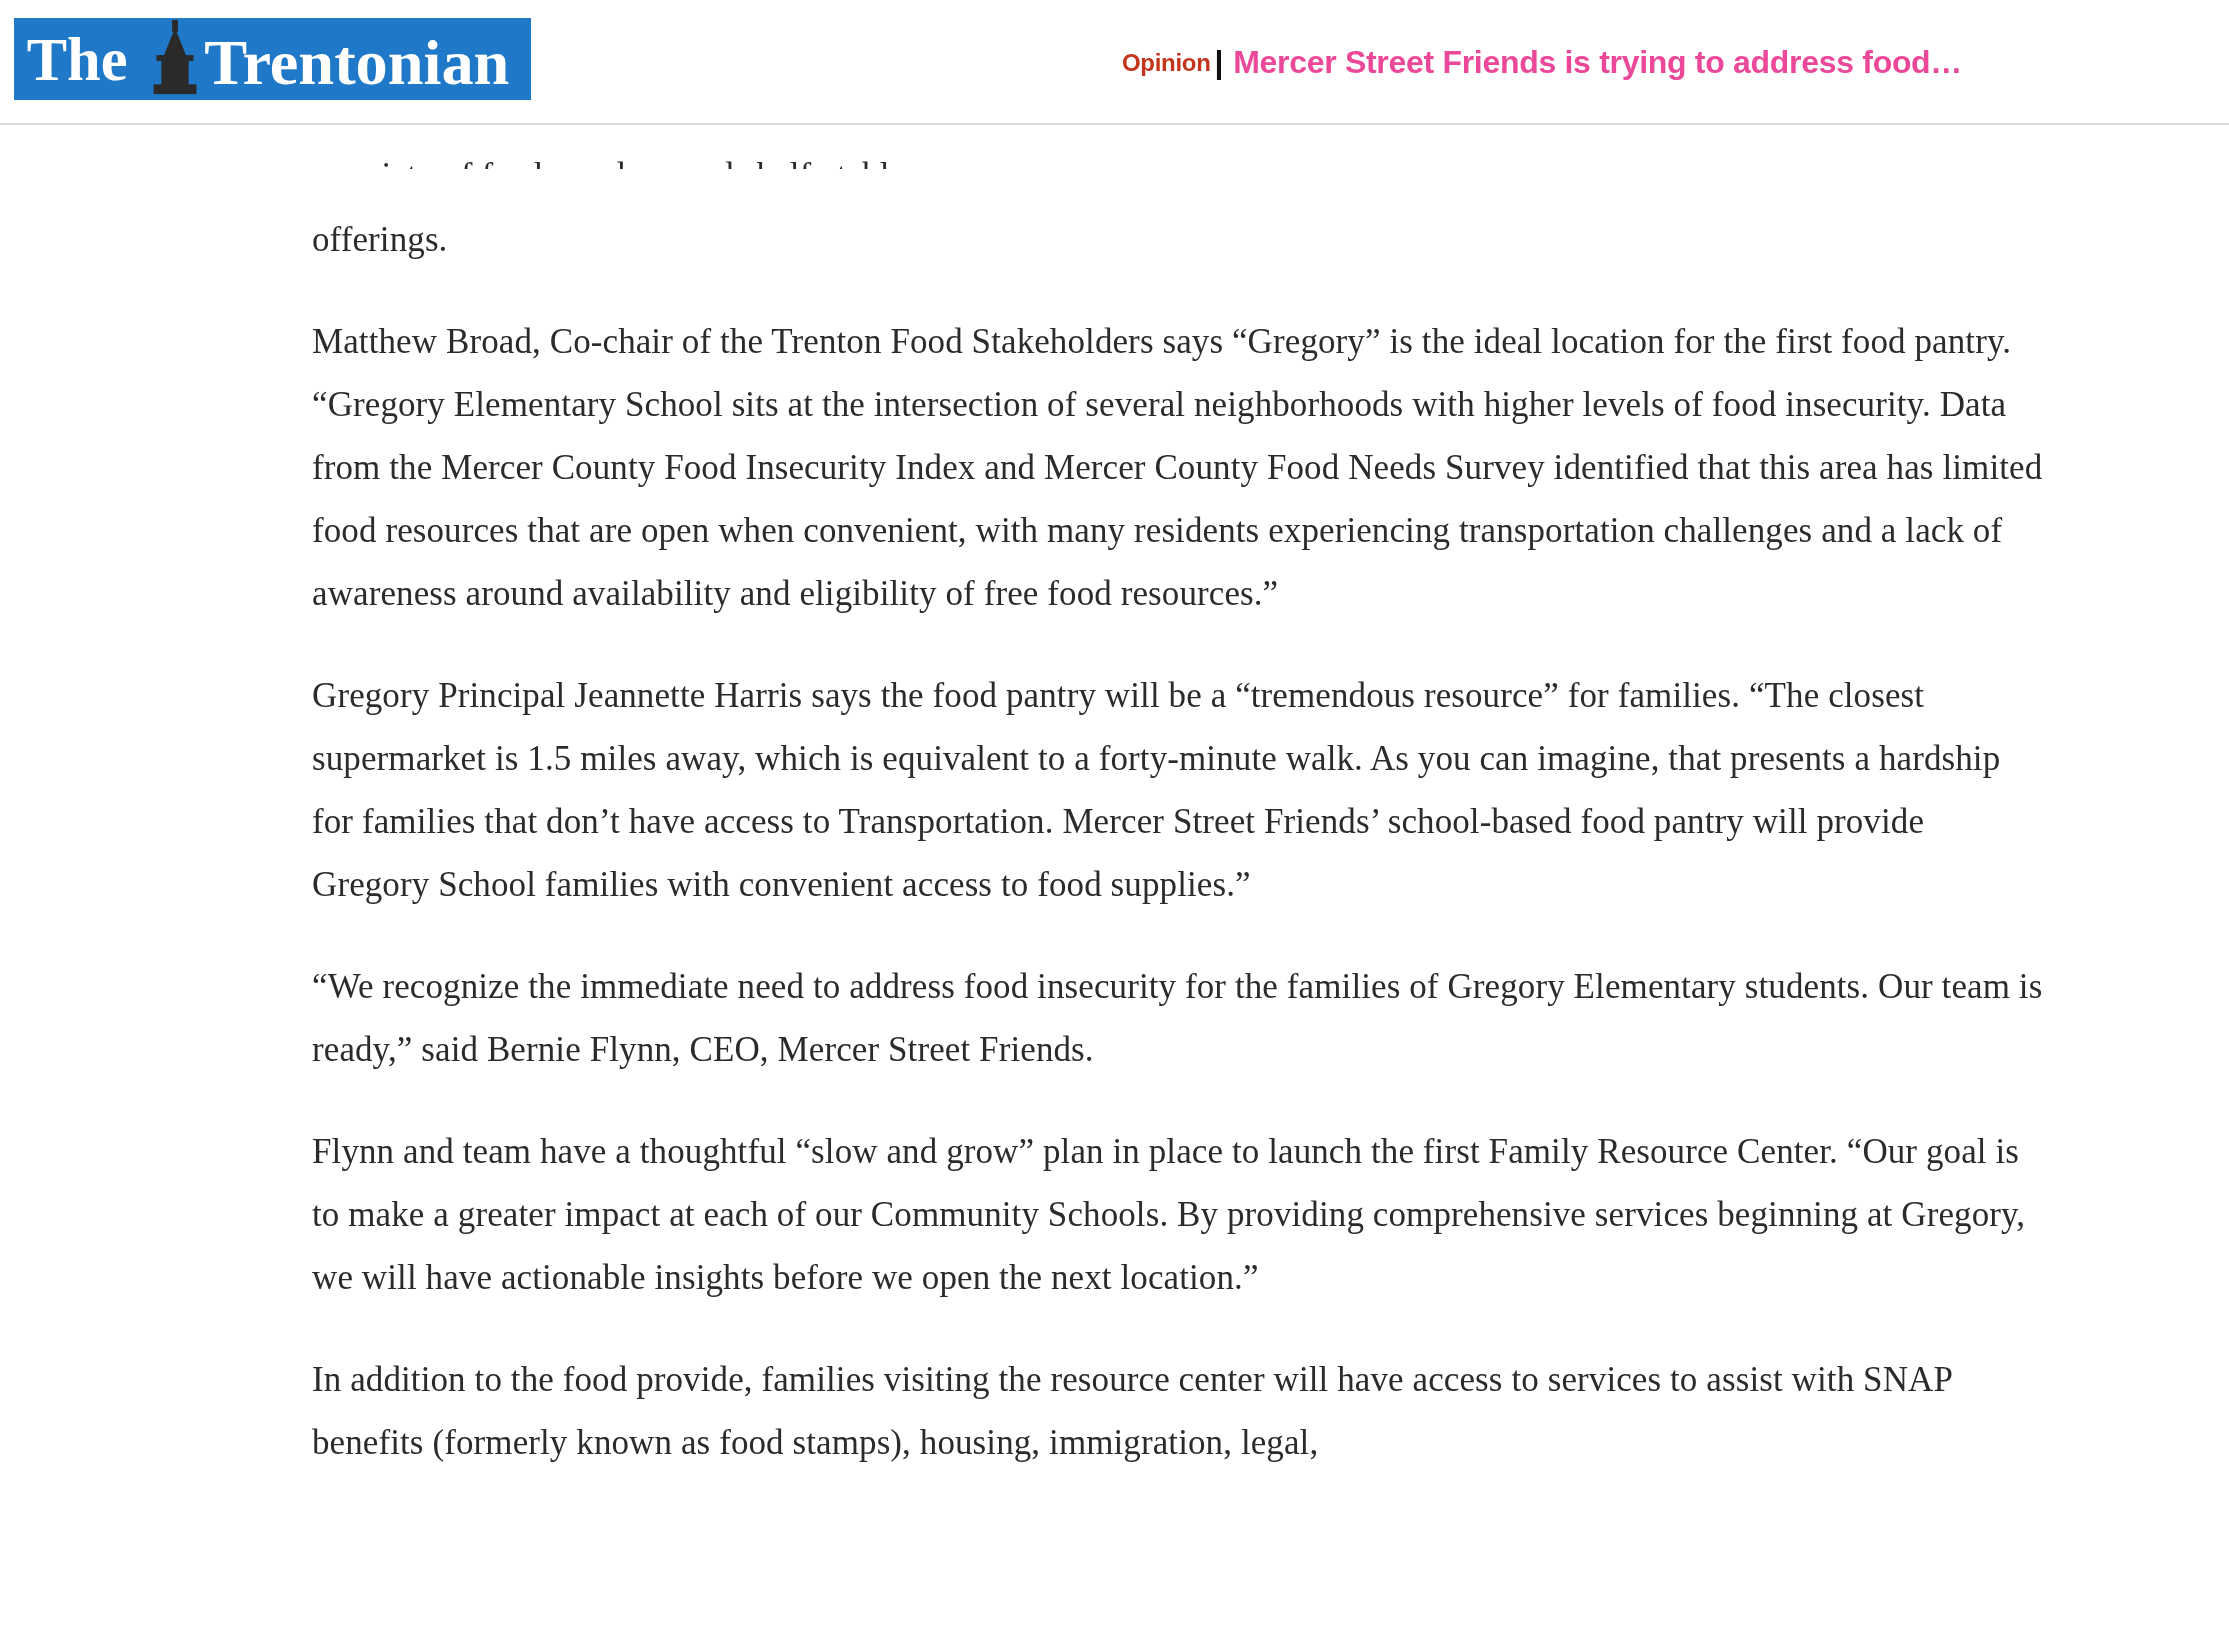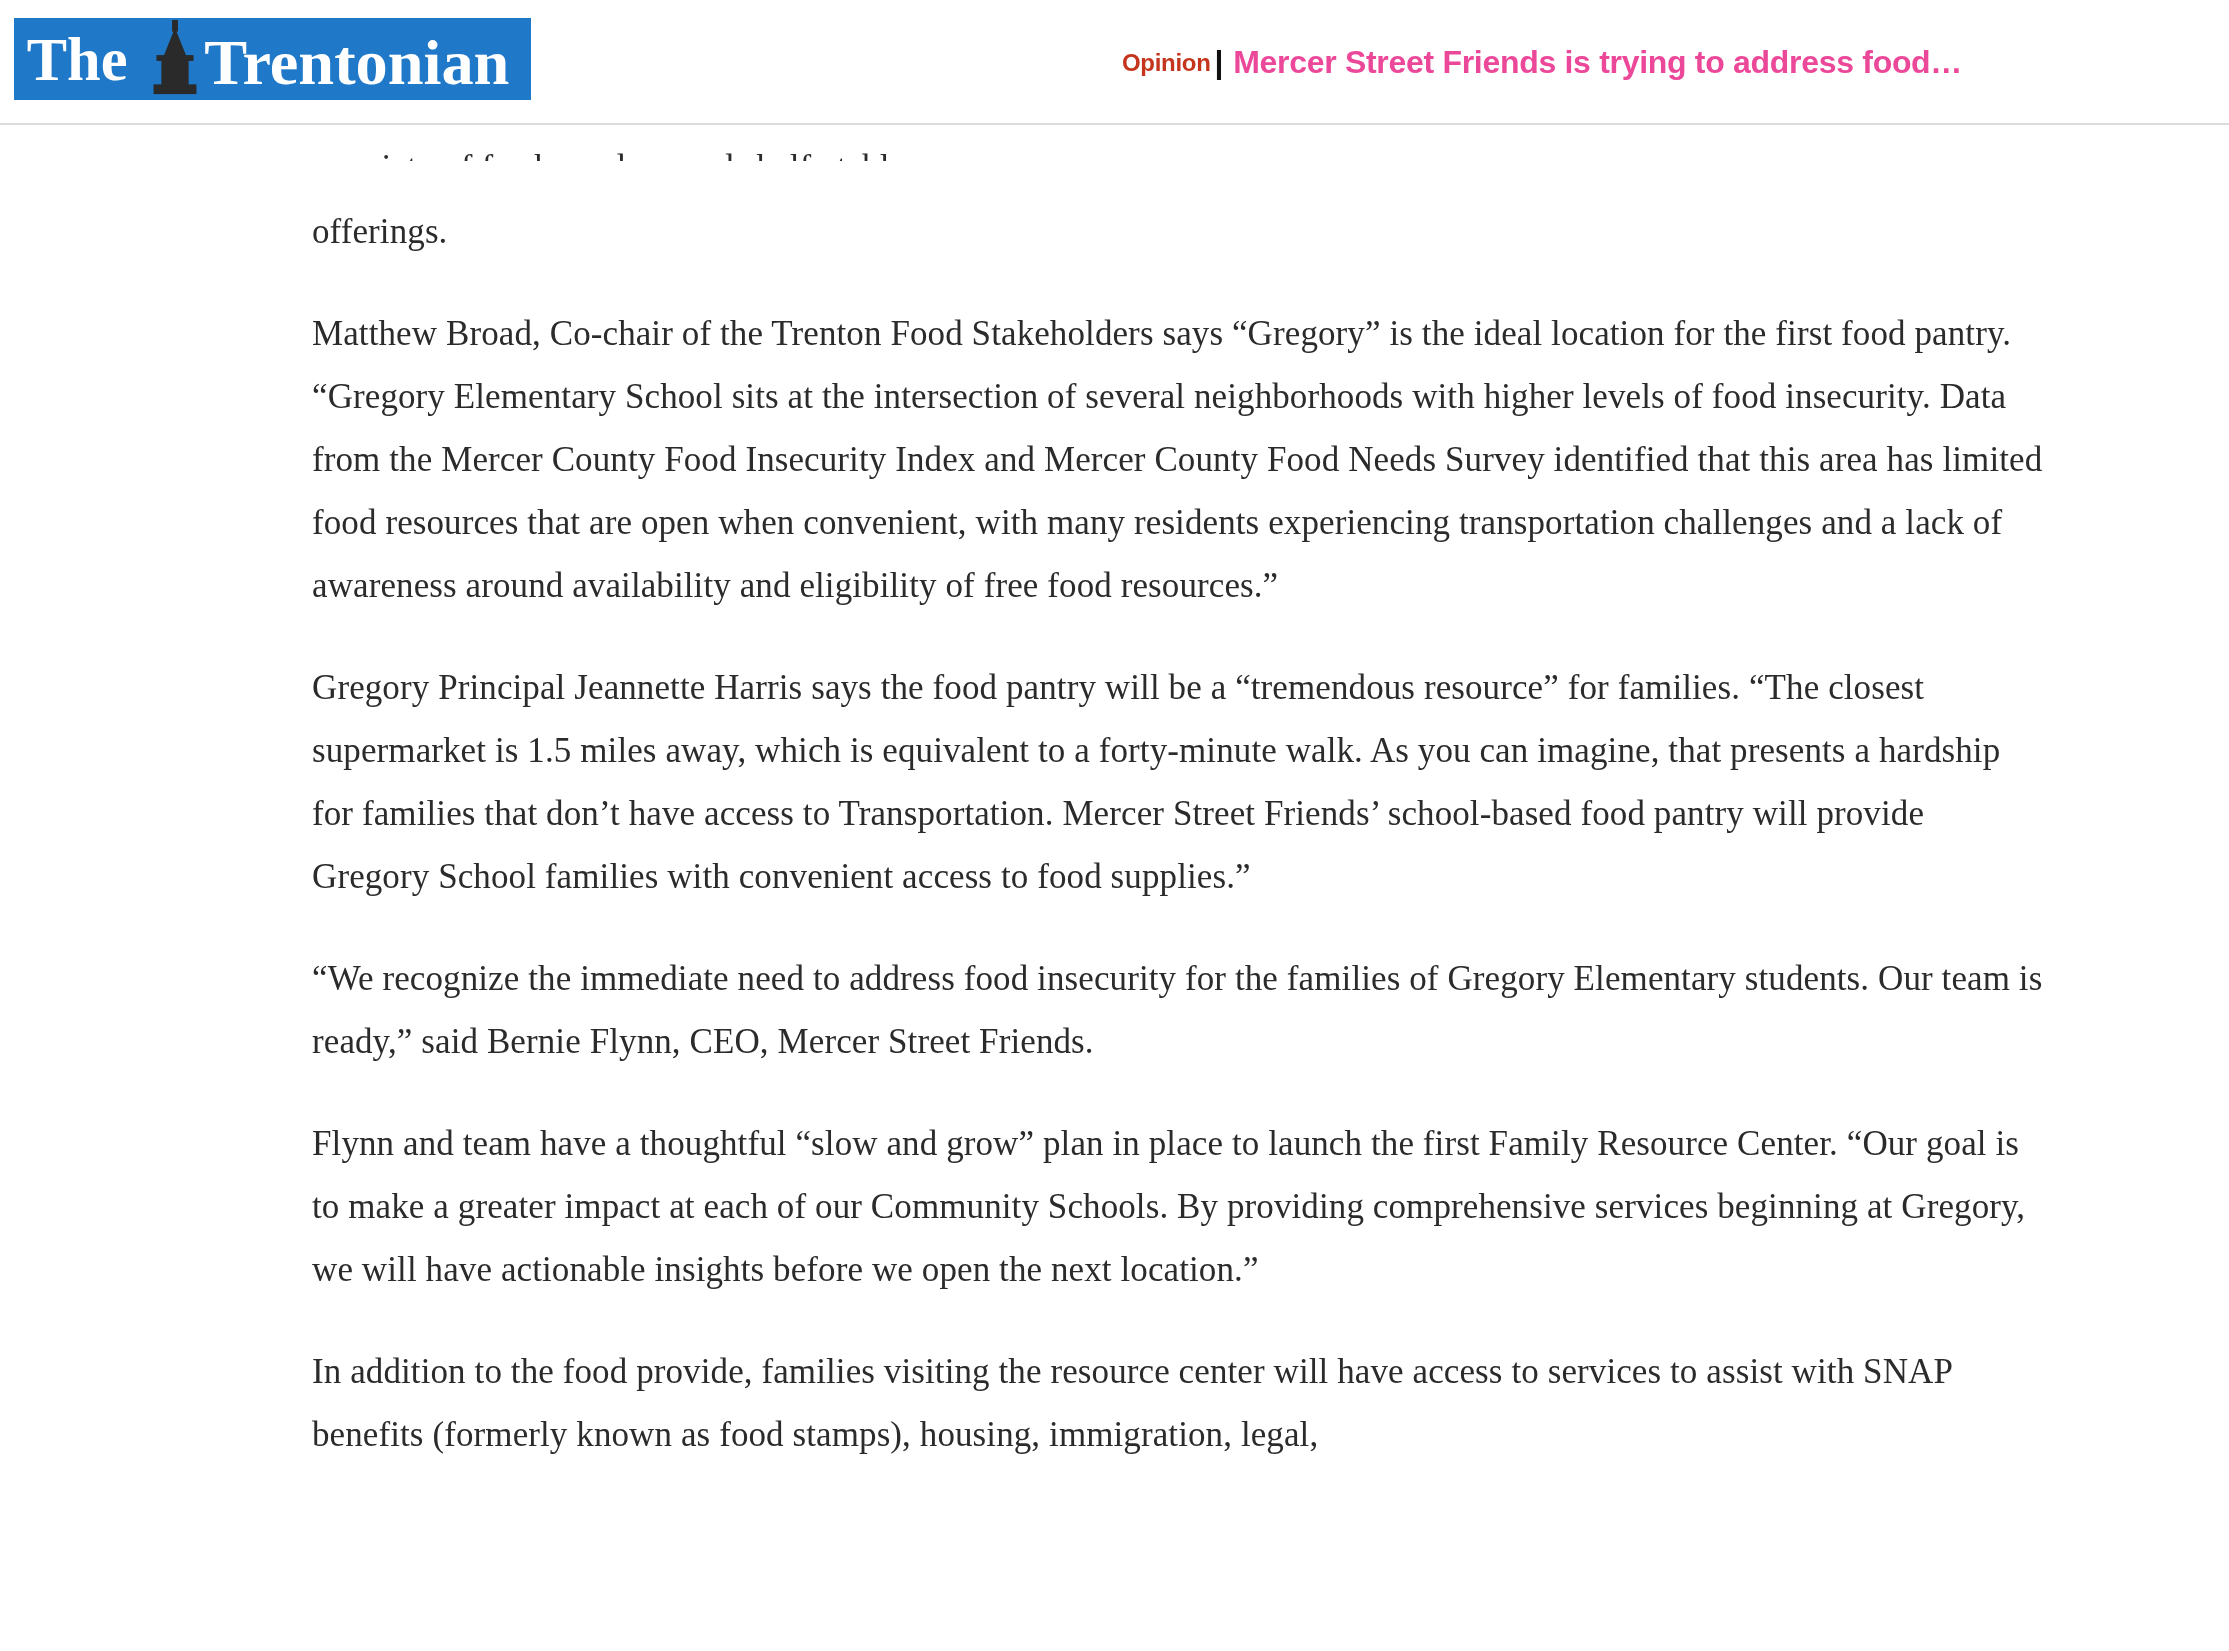--- a/index.html
+++ b/index.html
@@ -71,21 +71,21 @@
 
   
   .article {
     padding: 0 0 0 0;
     position: relative;
     background: #ffffff;
   }
   .article-inner {
     width: 1736px;
     margin: 0 auto 0 312px;
-    padding-top: 11px;
+    padding-top: 19px;
   }
   .article-inner p {
     font-family: "Liberation Serif", serif;
     font-size: 35px;
     line-height: 63px;
     color: #2b2b2b;
     margin: 0 0 39px 0;
     letter-spacing: 0.1px;
   }
   .clipped-top {

